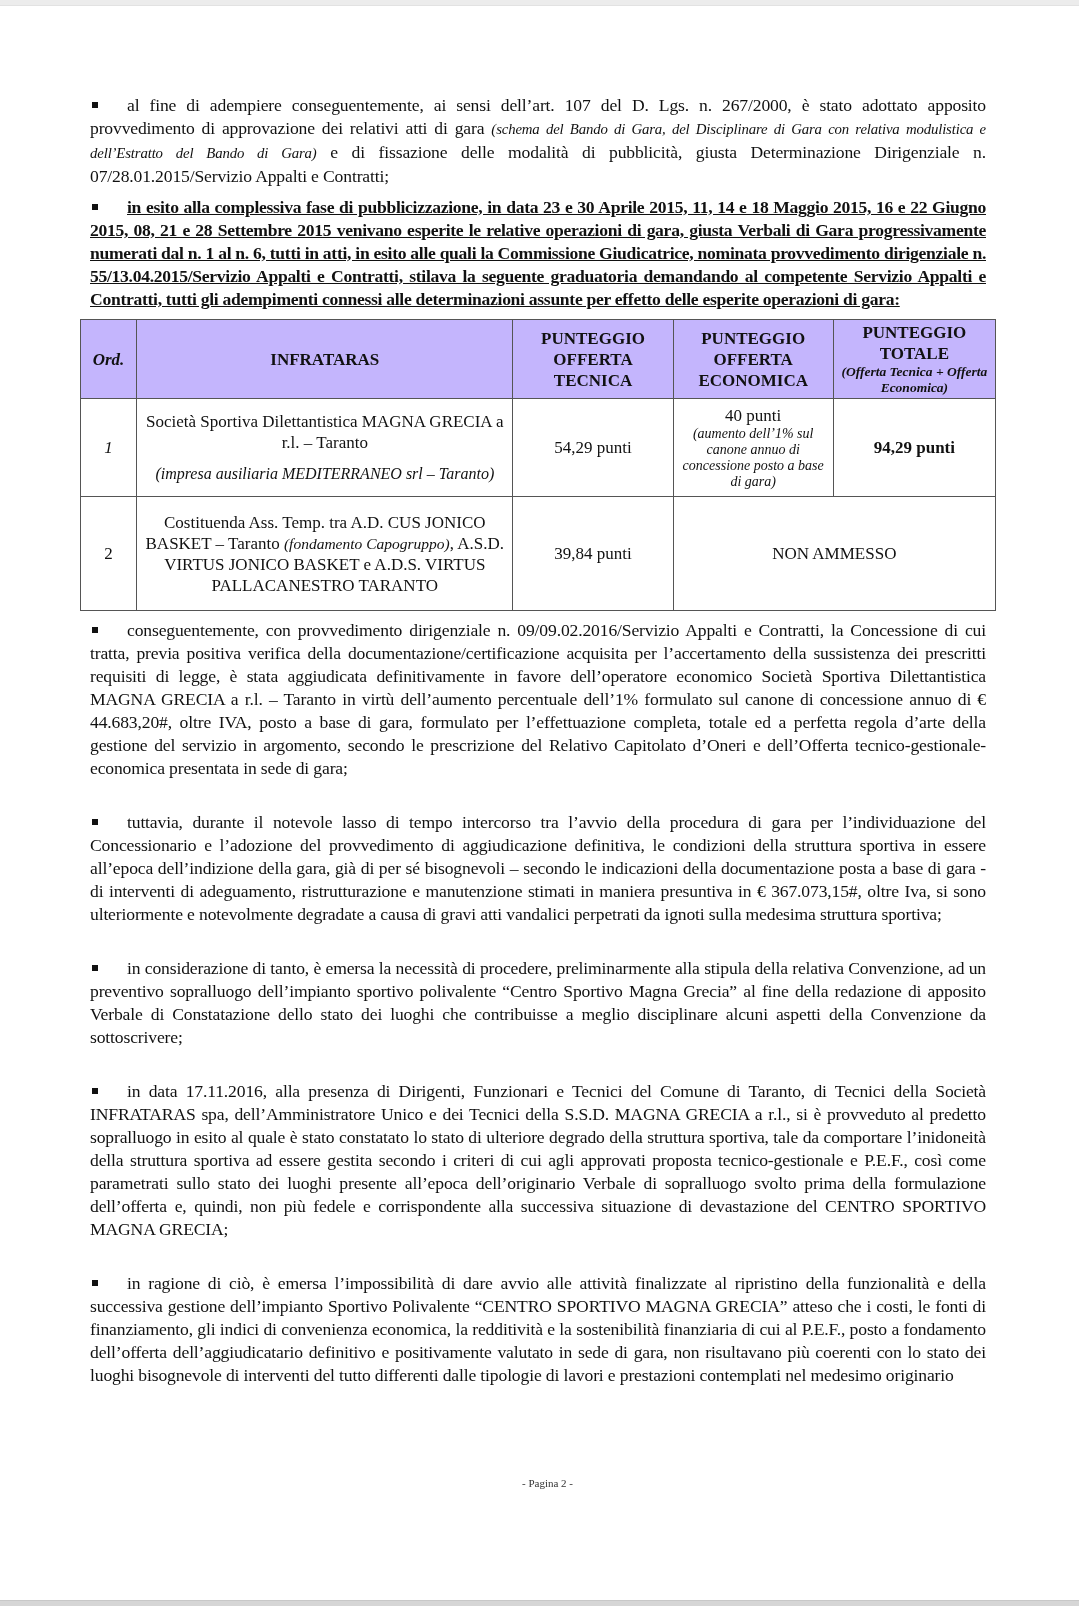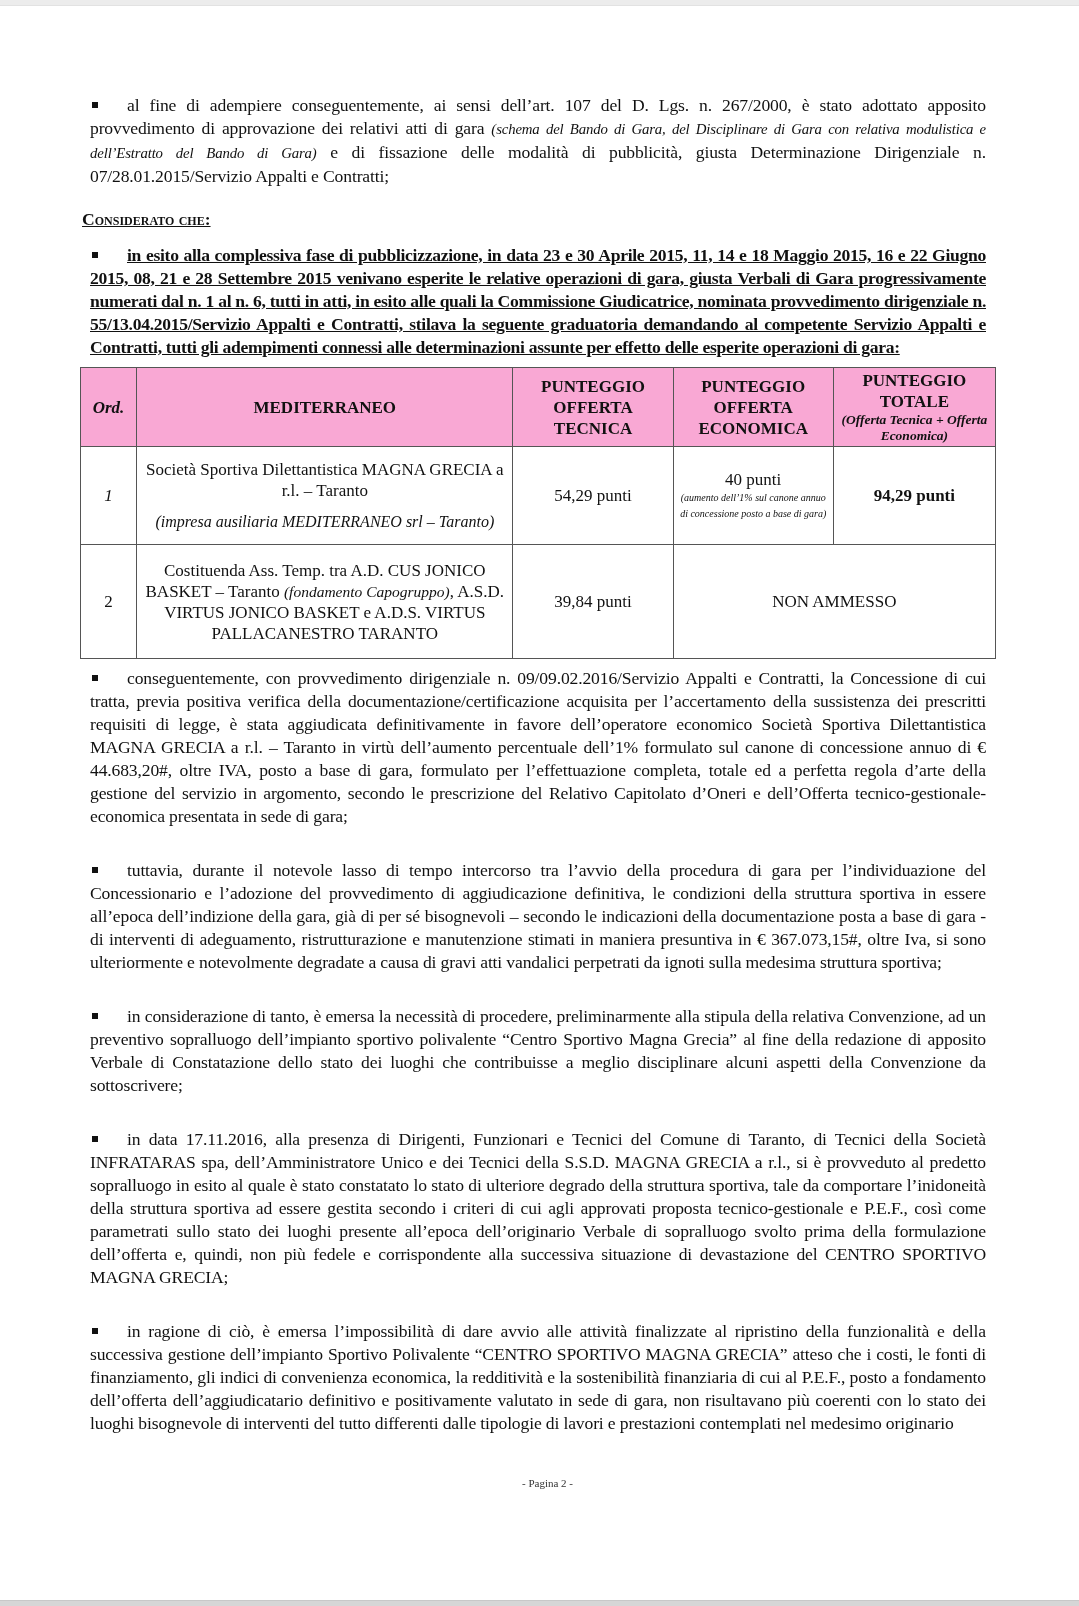--- a/index.html
+++ b/index.html
@@ -21,49 +21,48 @@
   .heading {
     margin: 20px 0 13px 0; font-size: 17.6px; font-weight: bold; text-decoration: underline;
     font-variant: small-caps; line-height: 23px;
   }
   p.underline { font-weight: bold; text-decoration: underline; letter-spacing: -0.3px; }
   table.grad {
     border-collapse: collapse; width: 916px; margin: 0 0 3px -2px;
     font-size: 17px; line-height: 21px;
   }
   table.grad td, table.grad th { border: 1.5px solid #555; text-align: center; vertical-align: middle; padding: 2px 4px; }
-  table.grad th { background: #f9a8d4; font-weight: bold; height: 66px; }
+  table.grad th { background: #c4b5fd; font-weight: bold; height: 66px; }
   table.grad th .note { font-style: italic; font-size: 13.5px; line-height: 16px; display: block; }
-  table.grad td .note { font-style: italic; font-size: 10px; line-height: 16px; display: block; }
+  table.grad td .note { font-style: italic; font-size: 14px; line-height: 16px; display: block; }
   table.grad td .sub { font-style: italic; font-size: 16px; display: block; margin-top: 10px; }
   .c-ord { width: 46px; } .c-conc { width: 360px; } .c-tec { width: 148px; } .c-eco { width: 148px; } .c-tot { width: 150px; }
   .footer { position: absolute; left: 8px; width: 1079px; top: 1477px; text-align: center; font-size: 11px; color: #333; }
 </style>
 </head>
 <body>
 
 <div class="topbar"></div>
 
 <div class="page">
 
   <p class="para">
     <span class="bullet"></span><span>al fine di adempiere conseguentemente, ai sensi dell’art. 107 del D. Lgs. n. 267/2000, è stato adottato apposito provvedimento di approvazione dei relativi atti di gara </span><i class="small">(schema del Bando di Gara, del Disciplinare di Gara con relativa modulistica e dell’Estratto del Bando di Gara)</i><span> e di fissazione delle modalità di pubblicità, giusta Determinazione Dirigenziale n. 07/28.01.2015/Servizio Appalti e Contratti;</span>
   </p>
 
-  <div class="heading">Considerato che:</div>
 
   <p class="para underline">
     <span class="bullet"></span><span>in esito alla complessiva fase di pubblicizzazione, in data 23 e 30 Aprile 2015, 11, 14 e 18 Maggio 2015, 16 e 22 Giugno 2015, 08, 21 e 28 Settembre 2015 venivano esperite le relative operazioni di gara, giusta Verbali di Gara progressivamente numerati dal n. 1 al n. 6, tutti in atti, in esito alle quali la Commissione Giudicatrice, nominata provvedimento dirigenziale n. 55/13.04.2015/Servizio Appalti e Contratti, stilava la seguente graduatoria demandando al competente Servizio Appalti e Contratti, tutti gli adempimenti connessi alle determinazioni assunte per effetto delle esperite operazioni di gara:</span>
   </p>
 
   <table class="grad">
     <tbody>
         <tr>
       <th class="c-ord"><i>Ord.</i></th>
-      <th class="c-conc">MEDITERRANEO</th>
+      <th class="c-conc">INFRATARAS</th>
       <th class="c-tec">PUNTEGGIO OFFERTA TECNICA</th>
       <th class="c-eco">PUNTEGGIO OFFERTA ECONOMICA</th>
       <th class="c-tot">
         <span>PUNTEGGIO TOTALE</span>
         <span class="note">(Offerta Tecnica + Offerta Economica)</span>
       </th>
     </tr>
     <tr style="height:98px;">
       <td><i>1</i></td>
       <td>

